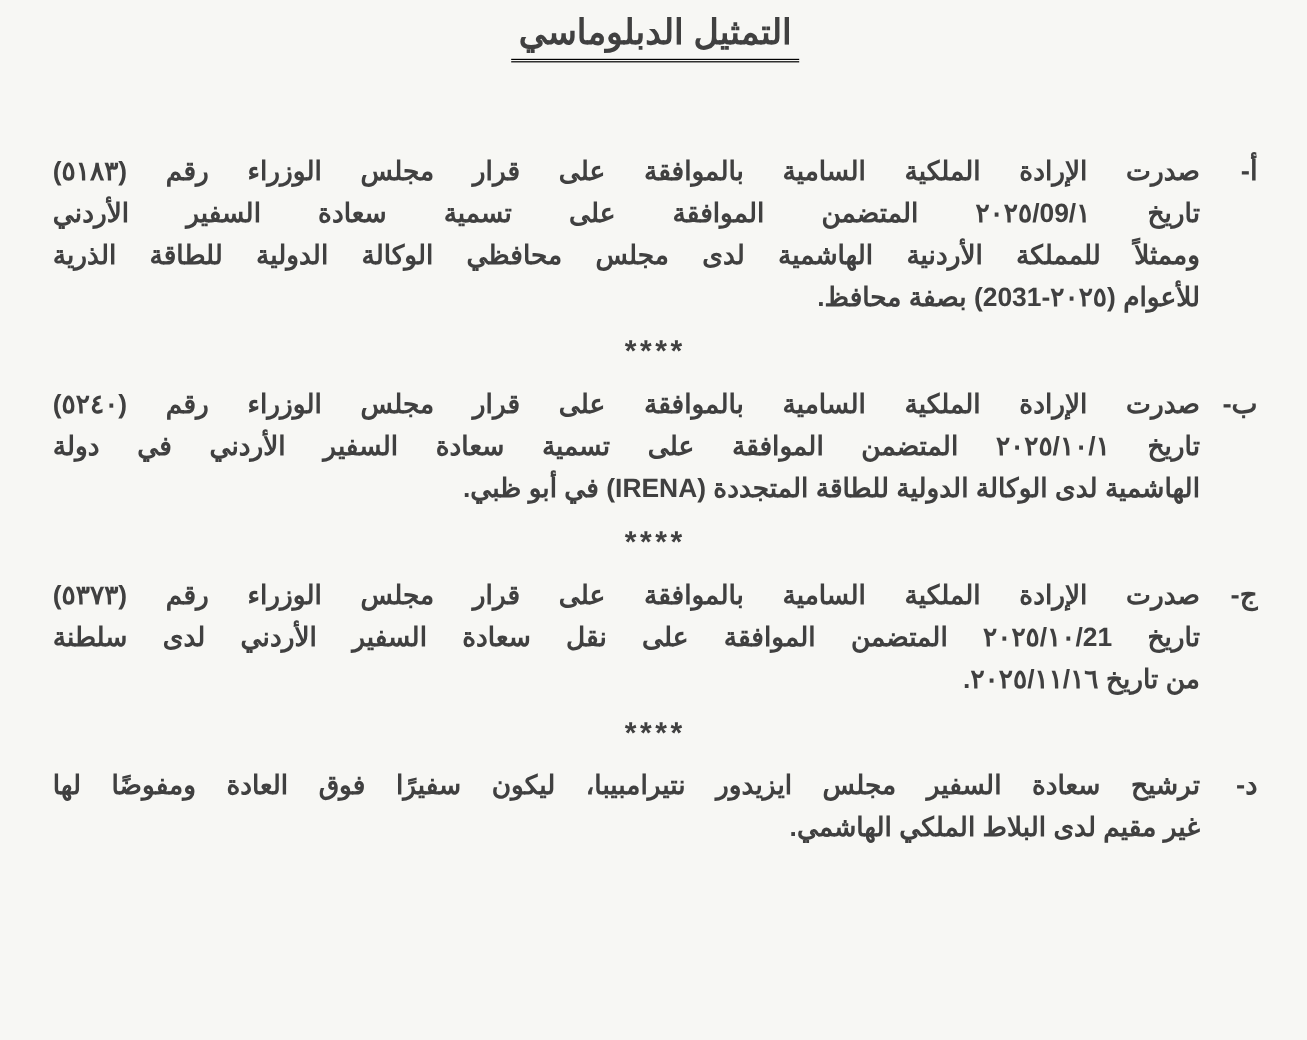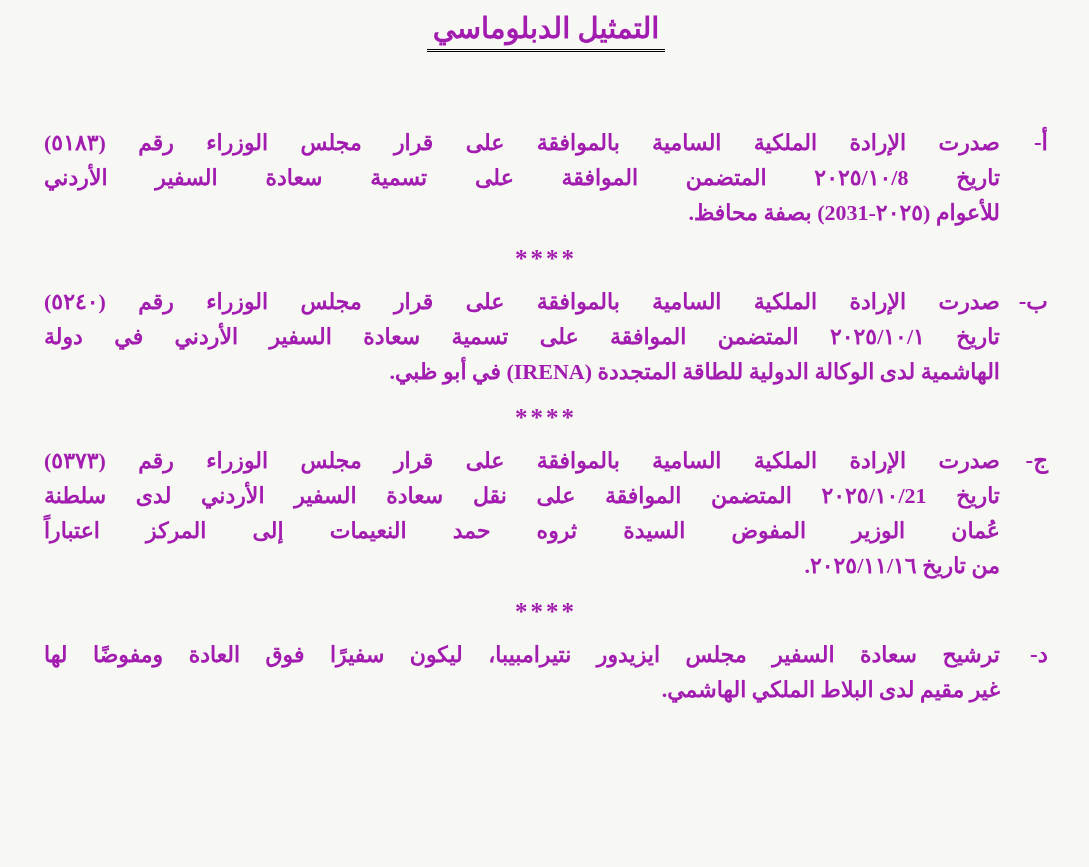--- a/index.html
+++ b/index.html
@@ -6,23 +6,23 @@
     margin: 0;
     padding: 0;
     background: #f7f7f4;
   }
   .page {
     position: relative;
     width: 1089px;
     height: 867px;
     box-sizing: border-box;
     background: #f7f7f4;
-    color: #a21caf;
+    color: #404040;
     direction: rtl;
-    font-family: Liberation Serif, serif;
+    font-family: Liberation Sans, sans-serif;
     font-weight: bold;
     overflow: hidden;
     padding: 10px 41px 0 44px;
   }
   .title-row {
     text-align: center;
     margin-top: 0;
   }
   .doc-title {
     display: inline-block;
@@ -73,21 +73,22 @@
 <div class="page">
 
   <div class="title-row">
     <span class="doc-title">التمثيل الدبلوماسي</span>
   </div>
 
   <div class="para para-first">
     <div class="marker">أ-</div>
     <div class="body">
       <div class="line">صدرت الإرادة الملكية السامية بالموافقة على قرار مجلس الوزراء رقم (٥١٨٣)</div>
-      <div class="line">تاريخ ٢٠٢٥/١٠/8 المتضمن الموافقة على تسمية سعادة السفير الأردني</div>
+      <div class="line">تاريخ ٢٠٢٥/09/١ المتضمن الموافقة على تسمية سعادة السفير الأردني</div>
+      <div class="line">وممثلاً للمملكة الأردنية الهاشمية لدى مجلس محافظي الوكالة الدولية للطاقة الذرية</div>
       <div class="line last">للأعوام (٢٠٢٥-2031) بصفة محافظ.</div>
     </div>
   </div>
 
   <div class="sep">****</div>
 
   <div class="para">
     <div class="marker">ب-</div>
     <div class="body">
       <div class="line">صدرت الإرادة الملكية السامية بالموافقة على قرار مجلس الوزراء رقم (٥٢٤٠)</div>
@@ -96,21 +97,20 @@
     </div>
   </div>
 
   <div class="sep">****</div>
 
   <div class="para">
     <div class="marker">ج-</div>
     <div class="body">
       <div class="line">صدرت الإرادة الملكية السامية بالموافقة على قرار مجلس الوزراء رقم (٥٣٧٣)</div>
       <div class="line">تاريخ ٢٠٢٥/١٠/21 المتضمن الموافقة على نقل سعادة السفير الأردني لدى سلطنة</div>
-      <div class="line">عُمان الوزير المفوض السيدة ثروه حمد النعيمات إلى المركز اعتباراً</div>
       <div class="line last">من تاريخ ٢٠٢٥/١١/١٦.</div>
     </div>
   </div>
 
   <div class="sep">****</div>
 
   <div class="para">
     <div class="marker">د-</div>
     <div class="body">
       <div class="line">ترشيح سعادة السفير مجلس ايزيدور نتيرامبيبا، ليكون سفيرًا فوق العادة ومفوضًا لها</div>

